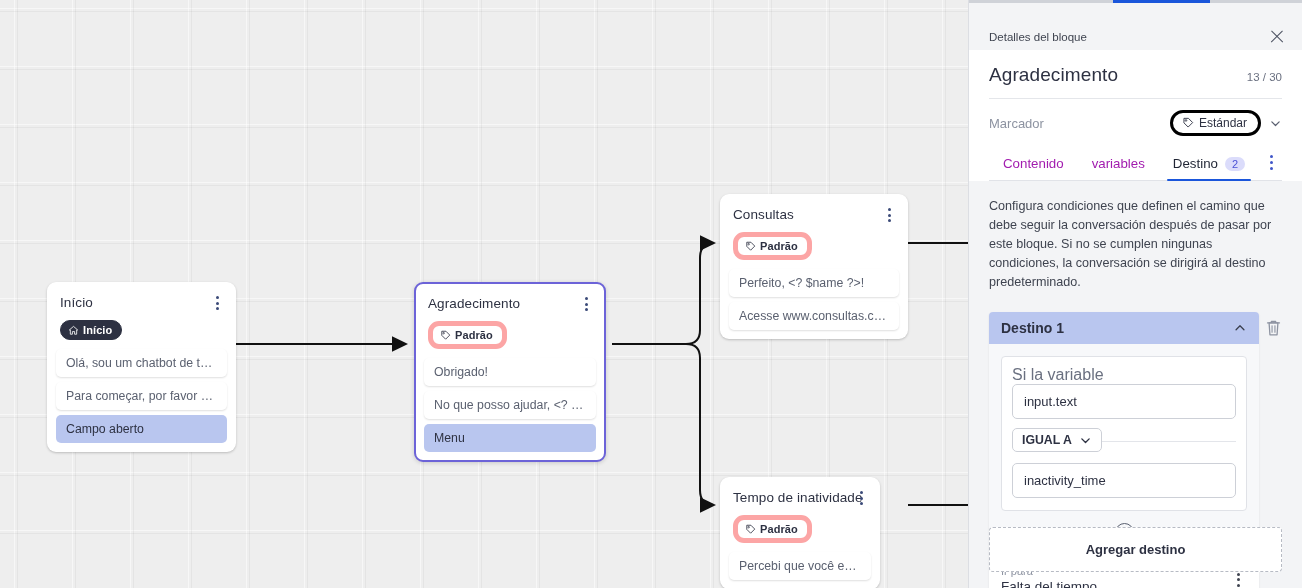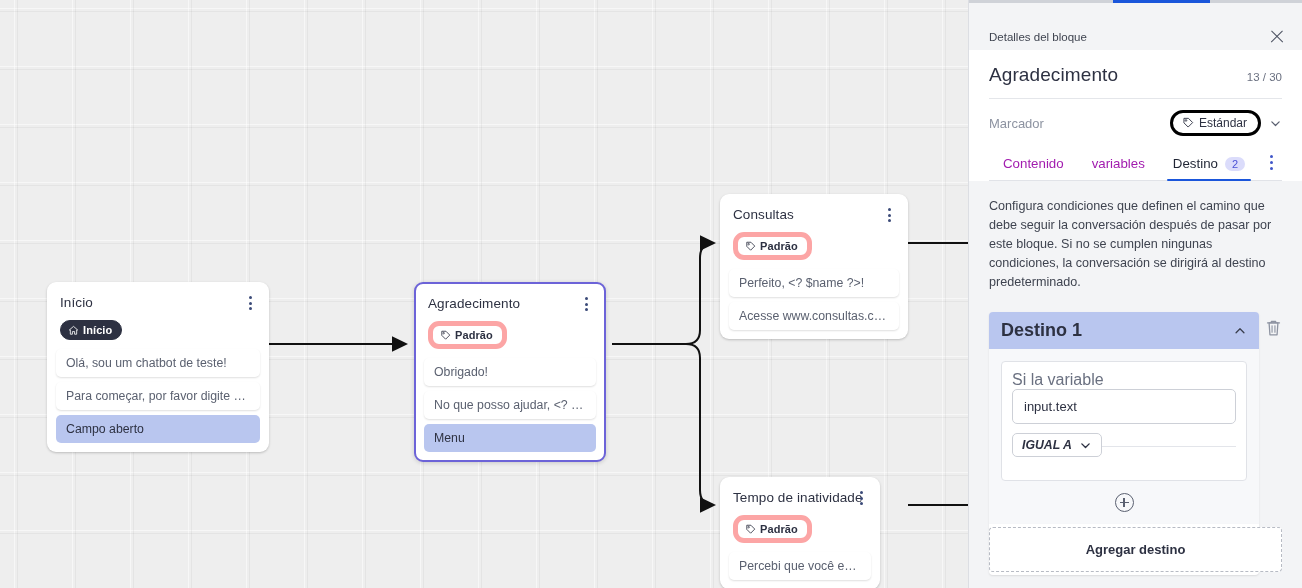--- a/index.html
+++ b/index.html
@@ -157,41 +157,40 @@
 
   .dest-wrap { margin-top: 20px; display: flex; align-items: flex-start; gap: 6px; }
   .dest-card {
     flex: 1; border-radius: 4px; overflow: hidden;
     box-shadow: 0 1px 2px rgba(0,0,0,0.10);
     background: #f7f8fa;
   }
   .dest-head {
     background: #b9c6ef; padding: 8px 12px;
     display: flex; align-items: center; justify-content: space-between;
-    font-size: 18px; color: #2d3142; font-weight: bold; cursor: pointer;
+    font-size: 14px; color: #2d3142; font-weight: bold; cursor: pointer;
   }
   .dest-body { padding: 12px; }
   .cond-box { background: #ffffff; border: 1px solid #e0e2e7; border-radius: 4px; padding: 9px 10px 12px 10px; }
   .cond-lbl { font-size: 16px; color: #6a7080; }
   .inp {
     width: 100%; border: 1px solid #cdd0d7; border-radius: 5px;
     padding: 9px 11px; font-size: 13px; color: #2d3142; background: #fff;
     font-family: "Liberation Sans", sans-serif;
   }
   .op-divider { position: relative; margin: 9px 0; height: 26px; }
   .op-divider:before {
     content: ""; position: absolute; left: 0; right: 0; top: 13px;
     height: 1px; background: #e3e5ea;
   }
   .op-select {
     position: relative; display: inline-flex; align-items: center; gap: 7px;
     background: #fff; border: 1px solid #cdd0d7; border-radius: 5px;
     padding: 4px 9px; font-size: 12.3px; color: #2d3142; font-weight: bold;
     cursor: pointer;
-    font-style: italic;
   }
   .add-cond { display: flex; justify-content: center; padding-top: 12px; }
   .plus-circle {
     width: 19px; height: 19px; border-radius: 50%;
     border: 1.4px solid #5a6070; position: relative; cursor: pointer;
   }
   .plus-circle:before, .plus-circle:after {
     content: ""; position: absolute; background: #5a6070;
   }
   .plus-circle:before { left: 4px; top: 7.8px; width: 9px; height: 1.4px; }
@@ -233,21 +232,21 @@
 
       <path d="M236,344 L406,344" stroke="#111111" stroke-width="2" fill="none" marker-end="url(#arw)"></path>
 
       <path d="M612,344 L686,344 Q700,344 700,330 L700,258 Q700,243 714,243" stroke="#111111" stroke-width="2" fill="none" marker-end="url(#arw)"></path>
       <path d="M612,344 L686,344 Q700,344 700,358 L700,490 Q700,505 714,505" stroke="#111111" stroke-width="2" fill="none" marker-end="url(#arw)"></path>
 
       <path d="M908,243 L968,243" stroke="#111111" stroke-width="2" fill="none"></path>
       <path d="M908,505 L968,505" stroke="#111111" stroke-width="2" fill="none"></path>
     </svg>
 
-    <div class="node" style="left:47px; top:266px; width:222px;">
+    <div class="node" style="left:47px; top:266px; width:189px;">
       <div class="node-head">
         <div class="node-title">Início</div>
         <div class="kebab">
             <i></i>
             <i></i>
             <i></i>
           </div>
         <span class="tag start">
           <svg width="11" height="11" viewBox="0 0 16 16">
             <path d="M8 2 L14 7.2 L12.6 7.2 L12.6 13.4 L9.6 13.4 L9.6 9.6 L6.4 9.6 L6.4 13.4 L3.4 13.4 L3.4 7.2 L2 7.2 Z" fill="none" stroke="#ffffff" stroke-width="1.2" stroke-linejoin="round"></path>
@@ -399,20 +398,21 @@
               <div class="cond-lbl">Si la variable</div>
               <input class="inp" value="input.text" style="">
               <div class="op-divider">
                 <span class="op-select">
                   <span>IGUAL A</span>
                   <svg width="13" height="13" viewBox="0 0 16 16">
                     <path d="M3.5 6 L8 10.5 L12.5 6" fill="none" stroke="#2d3142" stroke-width="1.7" stroke-linecap="round" stroke-linejoin="round"></path>
                   </svg>
                 </span>
               </div>
+              <input class="inp" value="inactivity_time" style="">
             </div>
             <div class="add-cond">
               <span class="plus-circle"></span>
             </div>
           </div>
 
           <div class="goto">
             <span>
               <span class="goto-lbl" style="display:block">Ir para</span>
               <span class="goto-val" style="display:block">Falta del tiempo</span>

